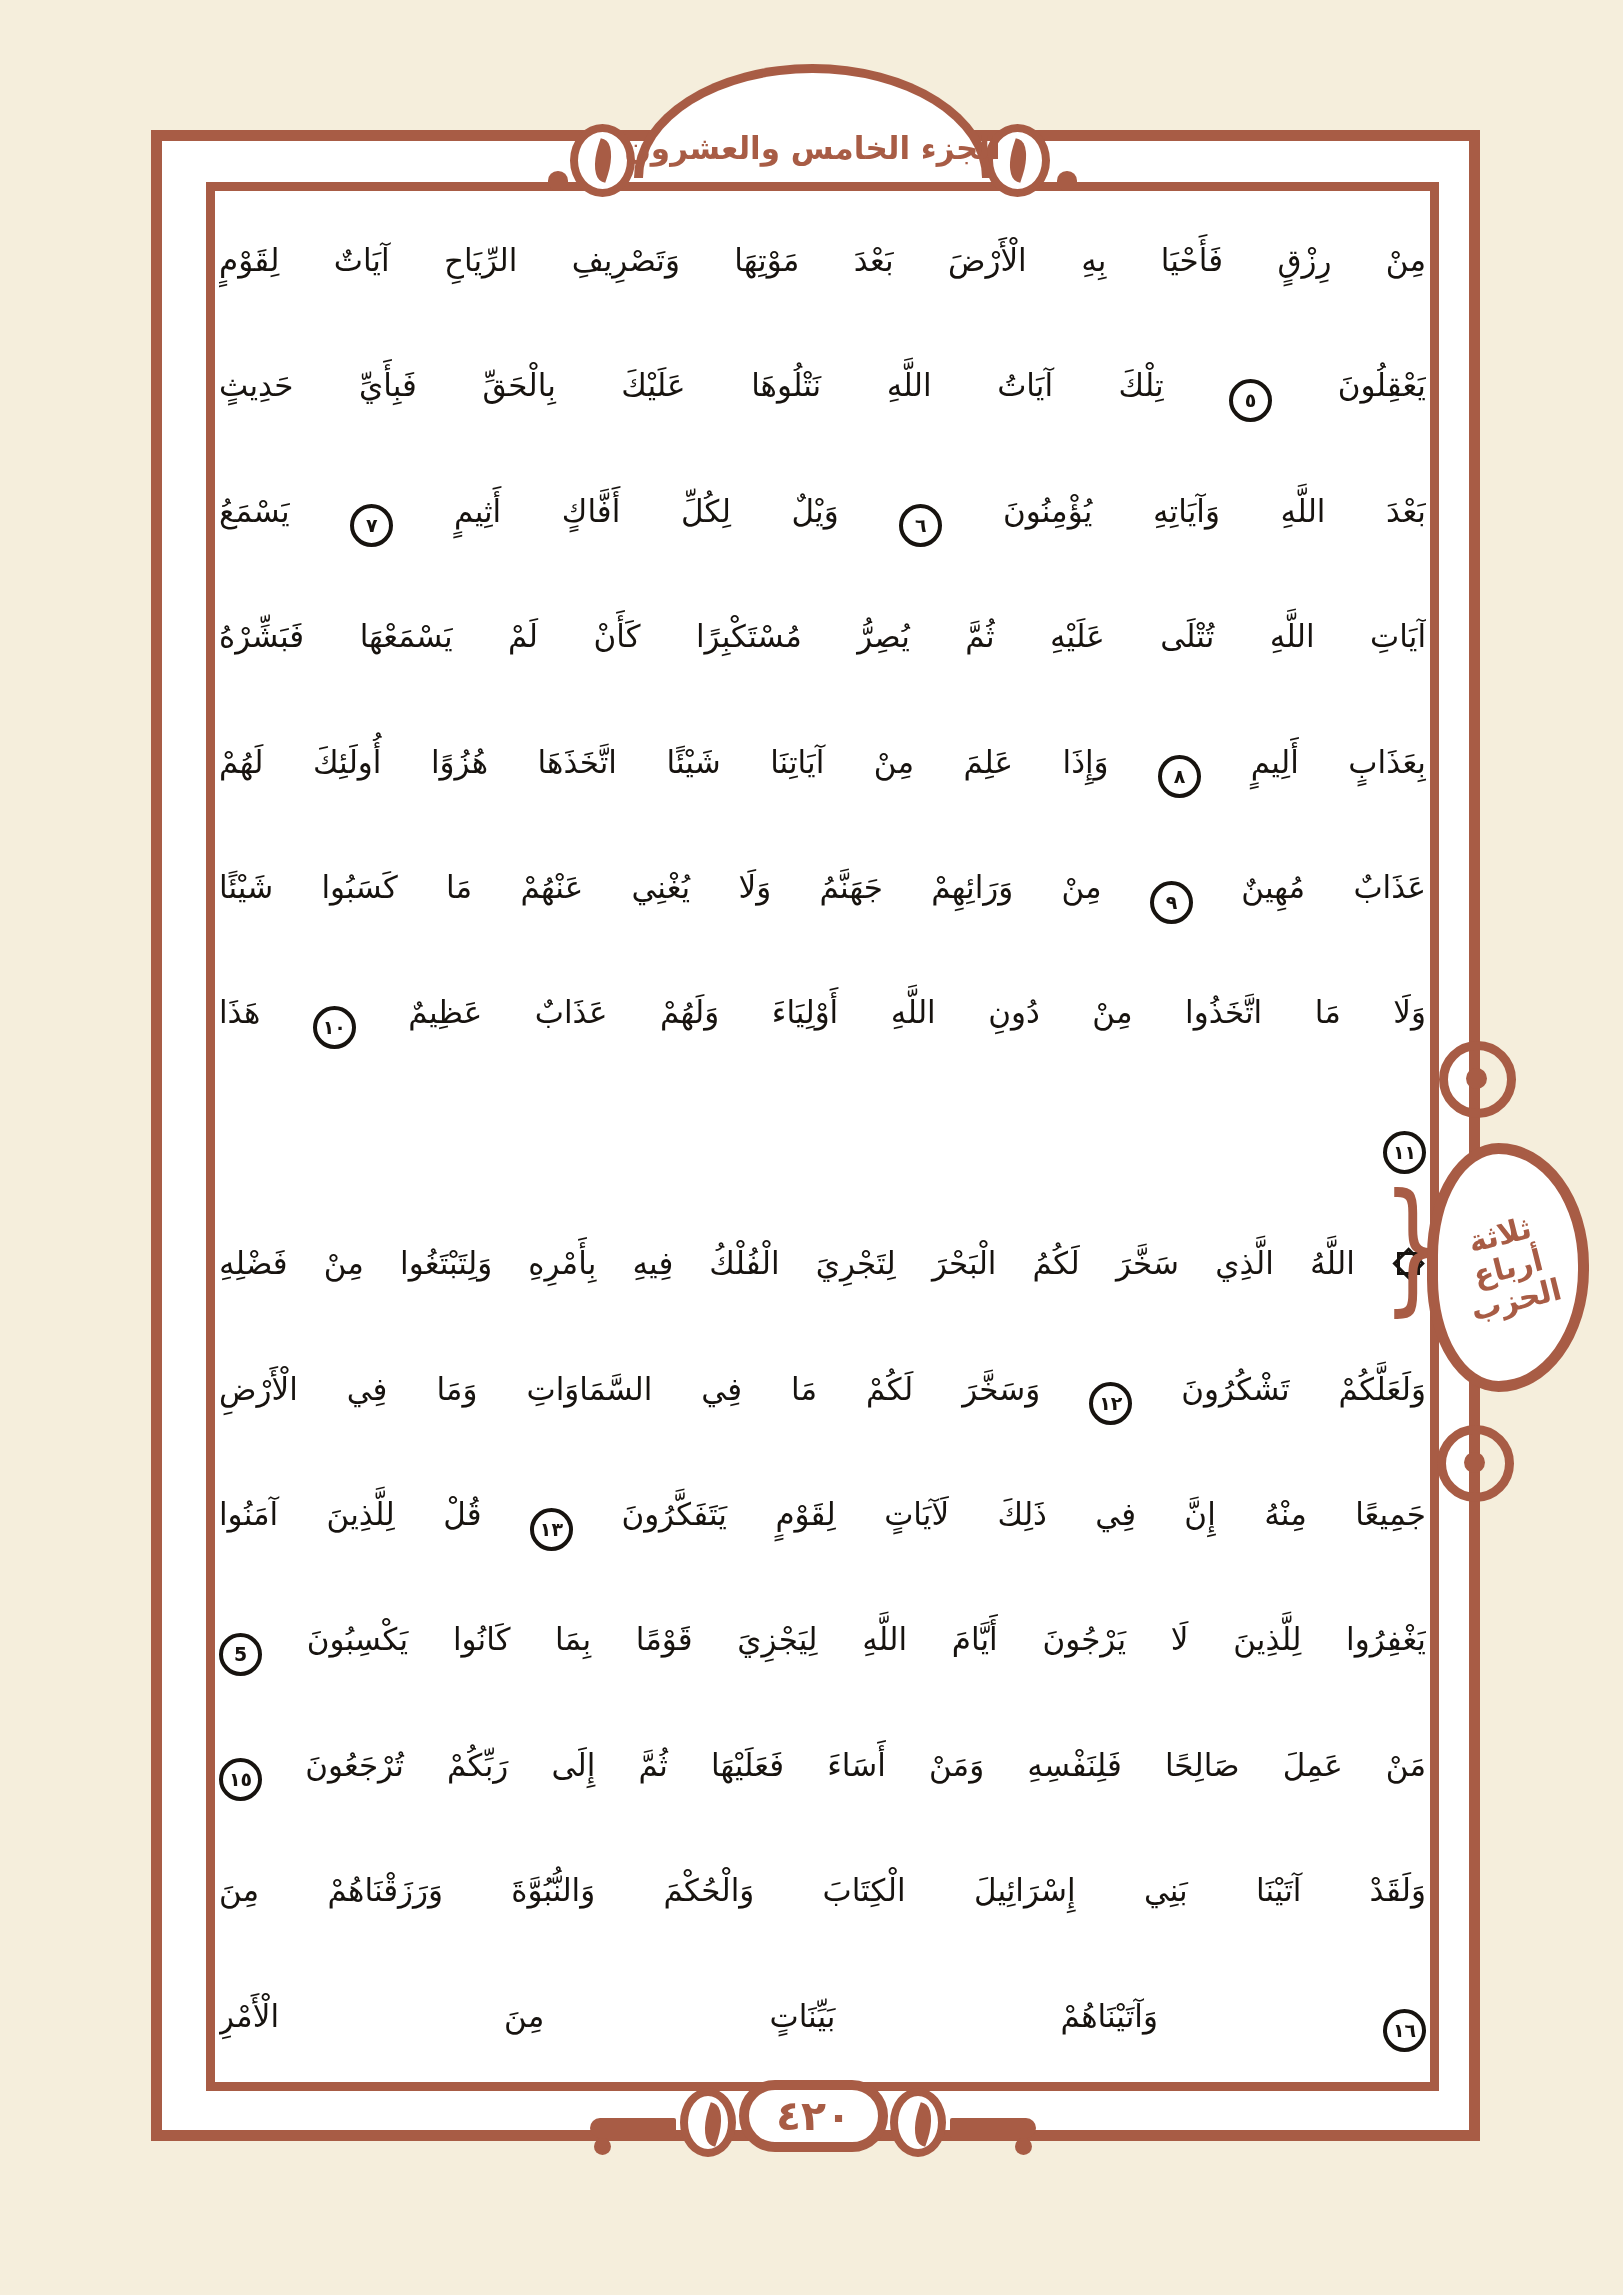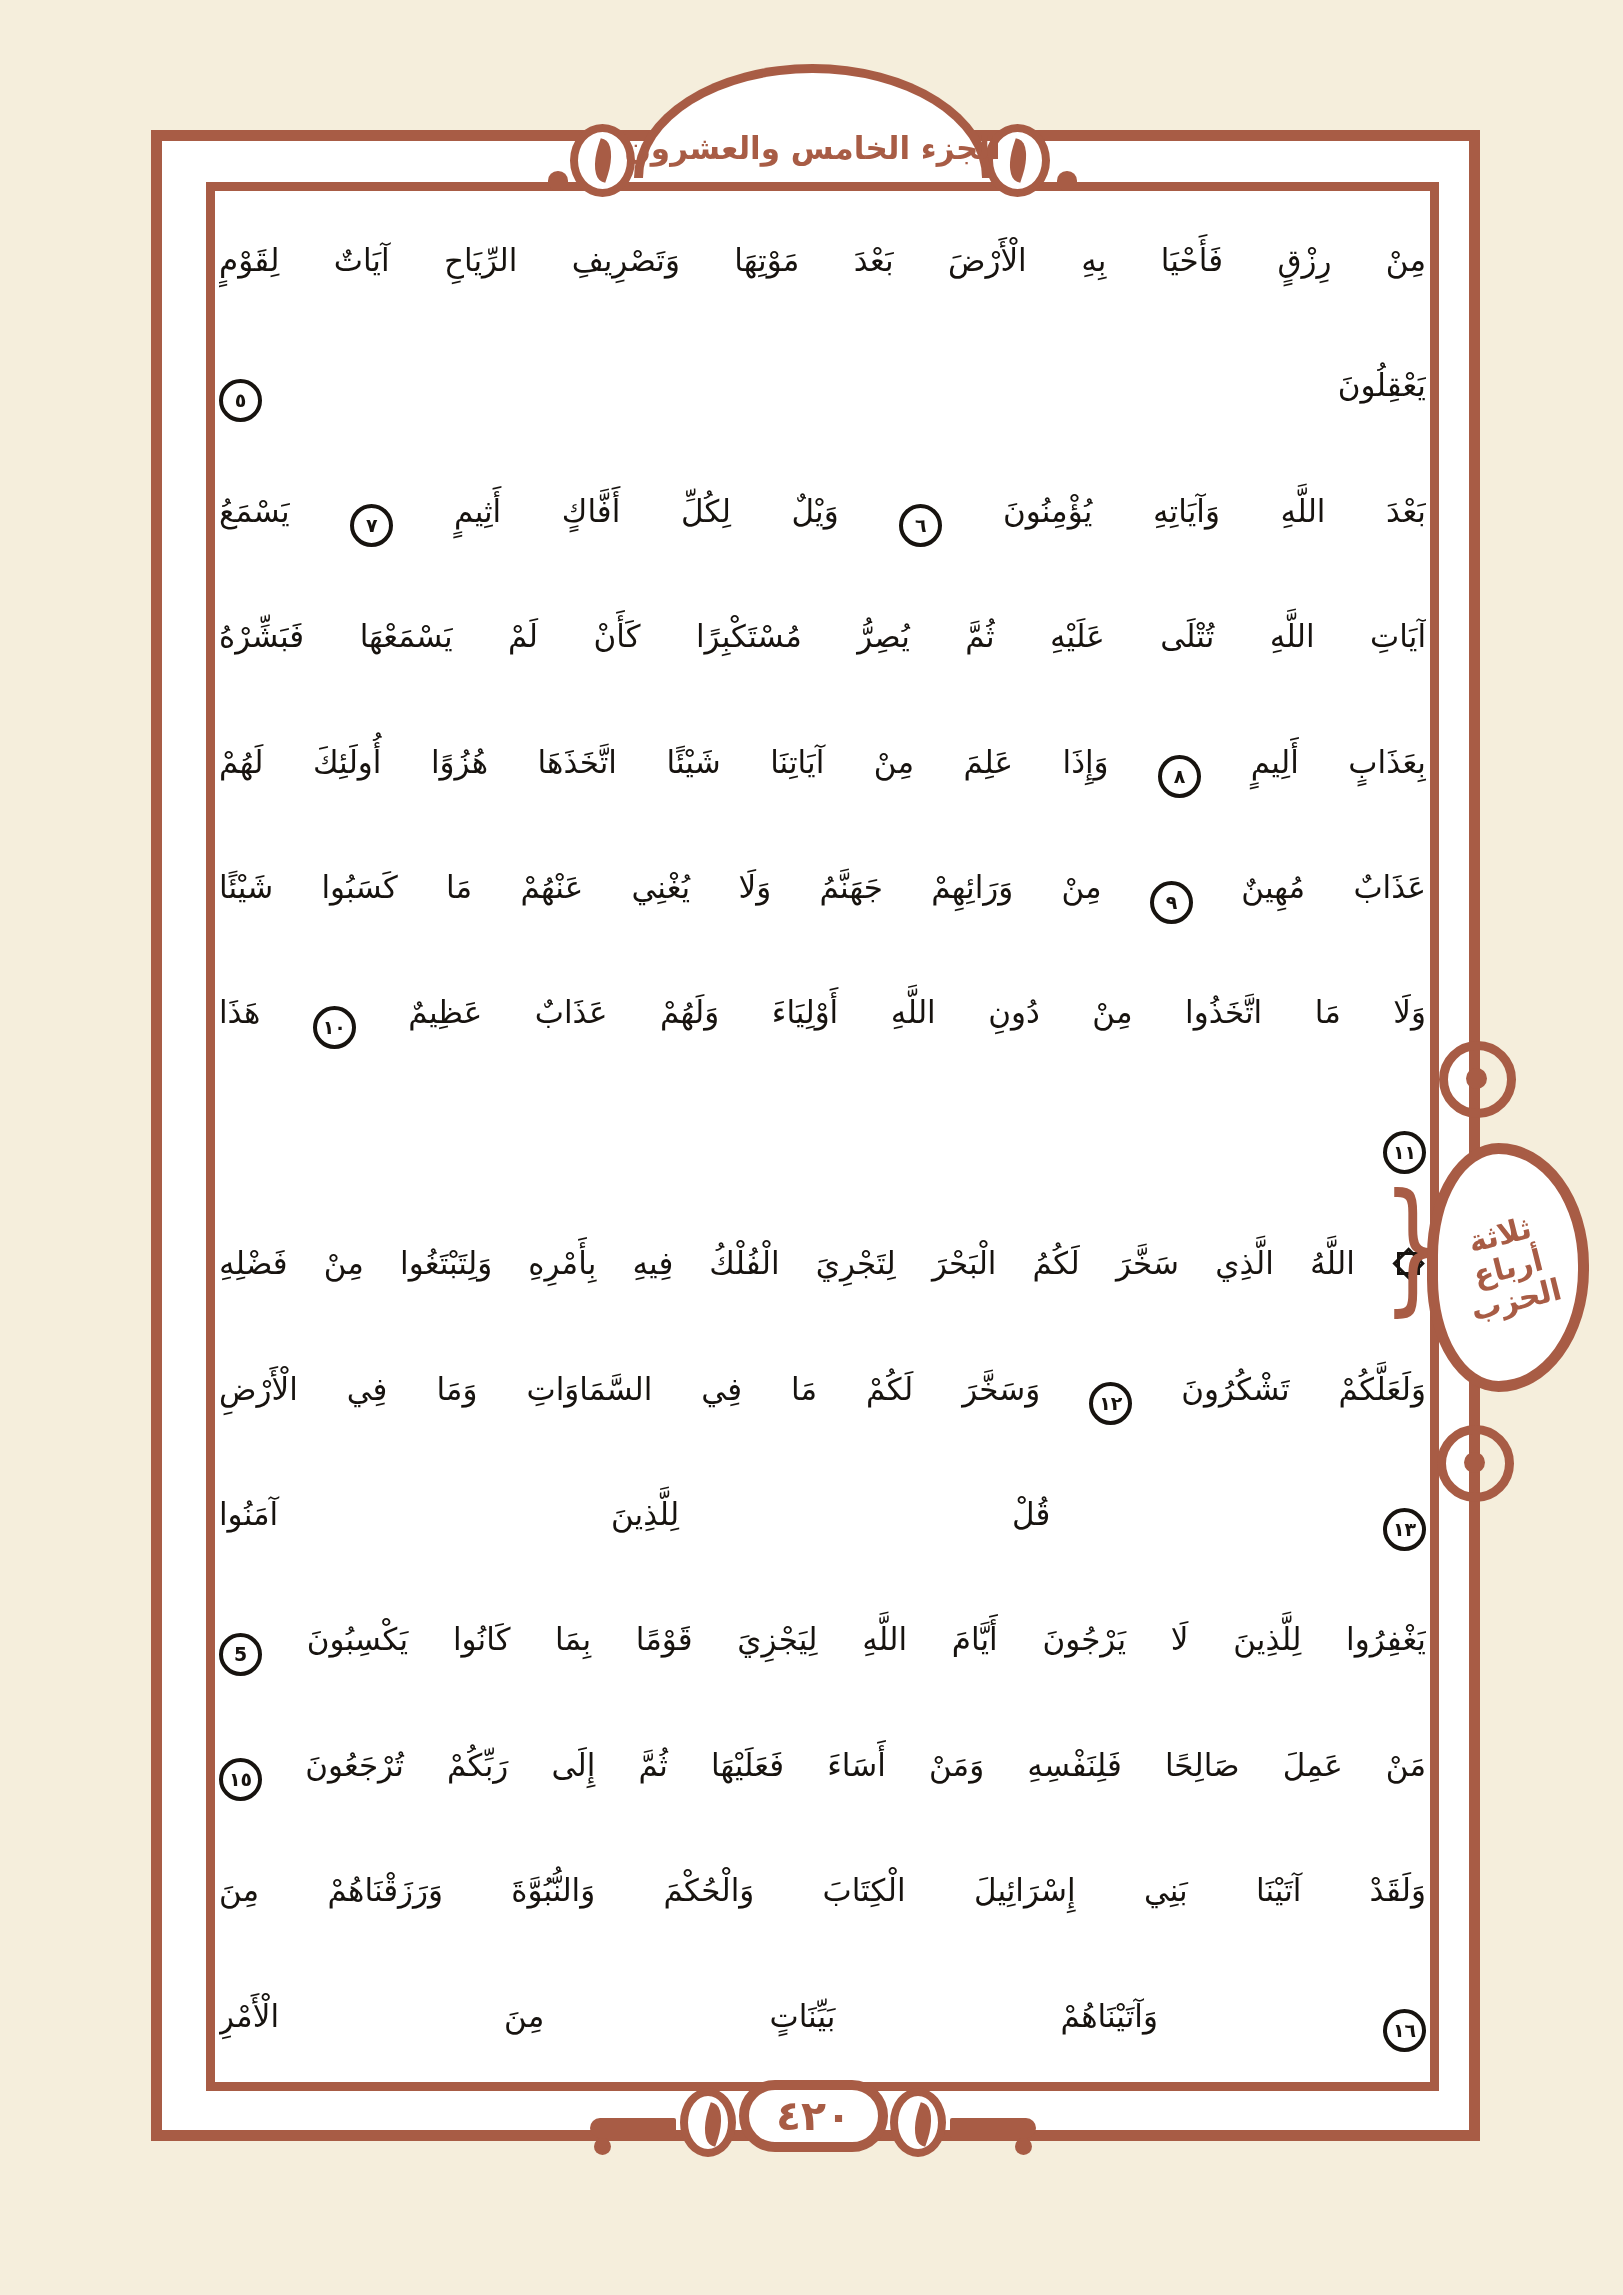--- a/index.html
+++ b/index.html
@@ -92,21 +92,21 @@
   <div class="curl tl"></div>
   <div class="curl tr"></div>
   <div class="dome">
     <div class="dome-title">الجزء الخامس والعشرون</div>
   </div>
 
   <div class="text-block">
       <div class="qline"><span class="seg">مِنْ رِزْقٍ فَأَحْيَا بِهِ الْأَرْضَ بَعْدَ مَوْتِهَا وَتَصْرِيفِ الرِّيَاحِ آيَاتٌ لِقَوْمٍ</span> </div>
       <div class="qline"><span class="seg">يَعْقِلُونَ</span> <span class="ayah">
           <span class="num">٥</span>
-        </span>  </div>
+        </span> <span class="seg">تِلْكَ آيَاتُ اللَّهِ نَتْلُوهَا عَلَيْكَ بِالْحَقِّ فَبِأَيِّ حَدِيثٍ</span> </div>
       <div class="qline"><span class="seg">بَعْدَ اللَّهِ وَآيَاتِهِ يُؤْمِنُونَ</span> <span class="ayah">
           <span class="num">٦</span>
         </span> <span class="seg">وَيْلٌ لِكُلِّ أَفَّاكٍ أَثِيمٍ</span> <span class="ayah">
           <span class="num">٧</span>
         </span> <span class="seg">يَسْمَعُ</span> </div>
       <div class="qline"><span class="seg">آيَاتِ اللَّهِ تُتْلَى عَلَيْهِ ثُمَّ يُصِرُّ مُسْتَكْبِرًا كَأَنْ لَمْ يَسْمَعْهَا فَبَشِّرْهُ</span> </div>
       <div class="qline"><span class="seg">بِعَذَابٍ أَلِيمٍ</span> <span class="ayah">
           <span class="num">٨</span>
         </span> <span class="seg">وَإِذَا عَلِمَ مِنْ آيَاتِنَا شَيْئًا اتَّخَذَهَا هُزُوًا أُولَئِكَ لَهُمْ</span> </div>
       <div class="qline"><span class="seg">عَذَابٌ مُهِينٌ</span> <span class="ayah">
@@ -115,21 +115,21 @@
       <div class="qline"><span class="seg">وَلَا مَا اتَّخَذُوا مِنْ دُونِ اللَّهِ أَوْلِيَاءَ وَلَهُمْ عَذَابٌ عَظِيمٌ</span> <span class="ayah">
           <span class="num">١٠</span>
         </span> <span class="seg">هَذَا</span> </div>
       <div class="qline"> <span class="ayah">
           <span class="num">١١</span>
         </span> </div>
       <div class="qline"><span class="star"></span> <span class="seg">اللَّهُ الَّذِي سَخَّرَ لَكُمُ الْبَحْرَ لِتَجْرِيَ الْفُلْكُ فِيهِ بِأَمْرِهِ وَلِتَبْتَغُوا مِنْ فَضْلِهِ</span> </div>
       <div class="qline"><span class="seg">وَلَعَلَّكُمْ تَشْكُرُونَ</span> <span class="ayah">
           <span class="num">١٢</span>
         </span> <span class="seg">وَسَخَّرَ لَكُمْ مَا فِي السَّمَاوَاتِ وَمَا فِي الْأَرْضِ</span> </div>
-      <div class="qline"> <span class="ayah">
+      <div class="qline"><span class="seg">جَمِيعًا مِنْهُ إِنَّ فِي ذَلِكَ لَآيَاتٍ لِقَوْمٍ يَتَفَكَّرُونَ</span> <span class="ayah">
           <span class="num">١٣</span>
         </span> <span class="seg">قُلْ لِلَّذِينَ آمَنُوا</span> </div>
       <div class="qline"><span class="seg">يَغْفِرُوا لِلَّذِينَ لَا يَرْجُونَ أَيَّامَ اللَّهِ لِيَجْزِيَ قَوْمًا بِمَا كَانُوا يَكْسِبُونَ</span> <span class="ayah">
           <span class="num">5</span>
         </span> </div>
       <div class="qline"><span class="seg">مَنْ عَمِلَ صَالِحًا فَلِنَفْسِهِ وَمَنْ أَسَاءَ فَعَلَيْهَا ثُمَّ إِلَى رَبِّكُمْ تُرْجَعُونَ</span> <span class="ayah">
           <span class="num">١٥</span>
         </span> </div>
       <div class="qline"><span class="seg">وَلَقَدْ آتَيْنَا بَنِي إِسْرَائِيلَ الْكِتَابَ وَالْحُكْمَ وَالنُّبُوَّةَ وَرَزَقْنَاهُمْ مِنَ</span> </div>
       <div class="qline"> <span class="ayah">

